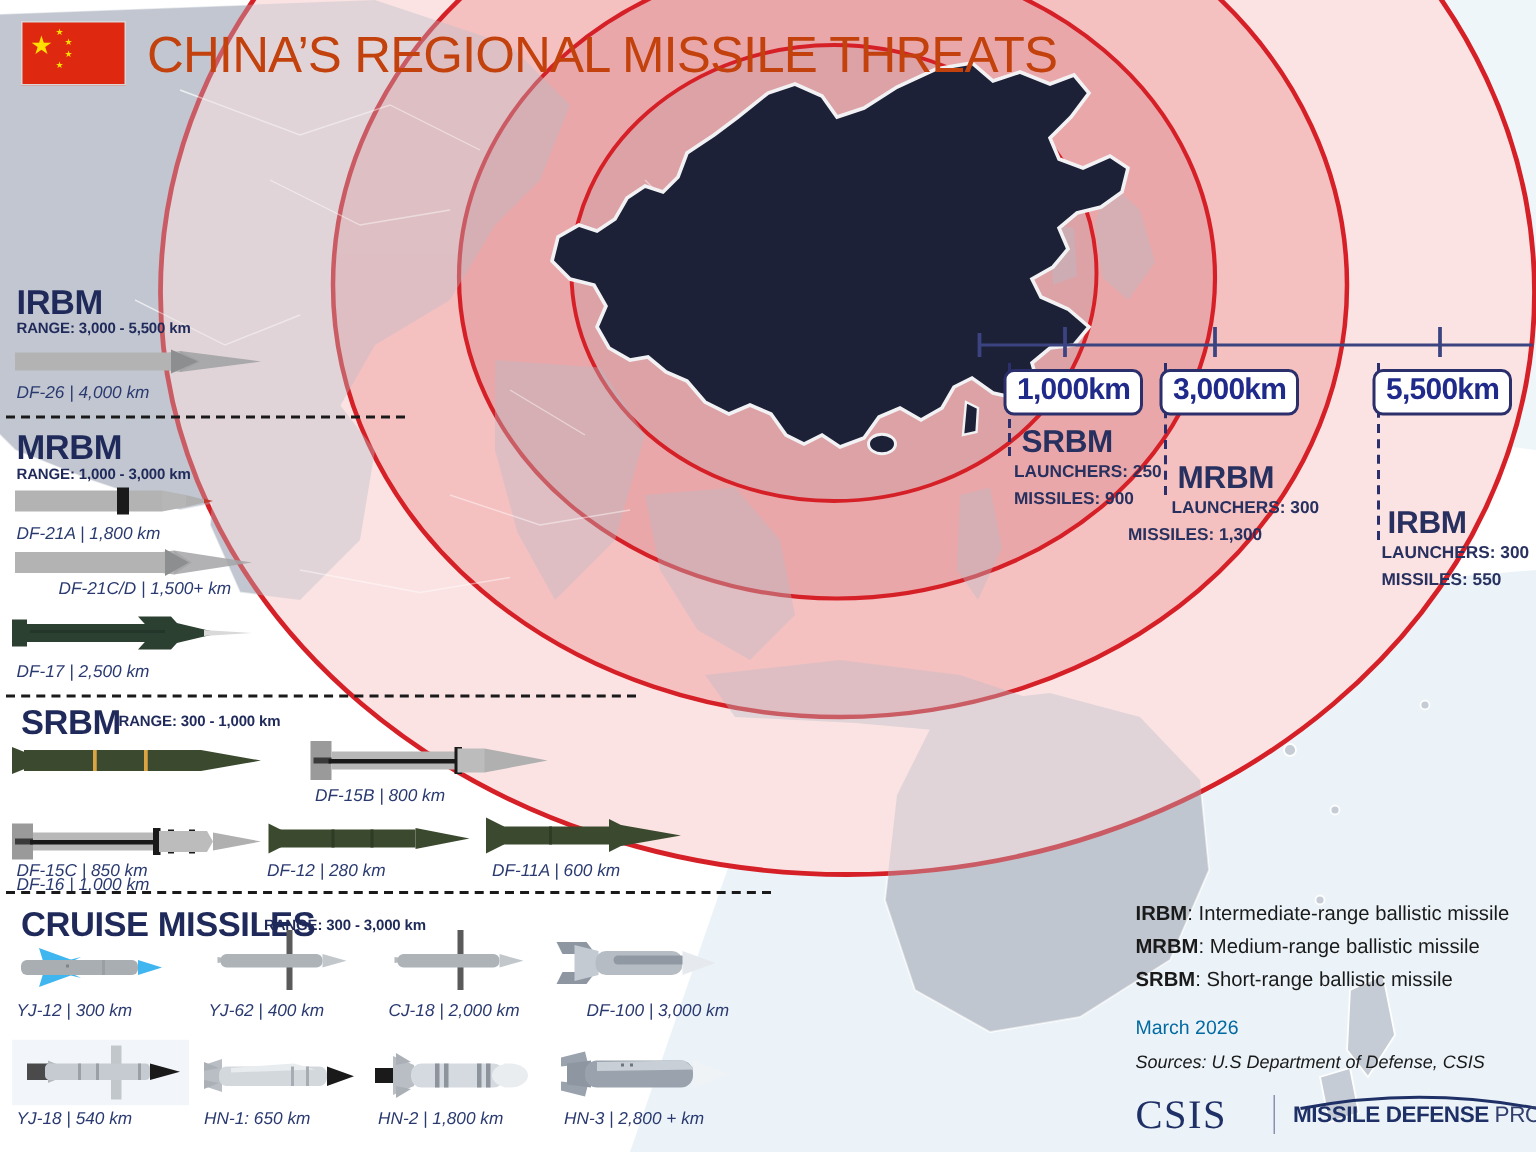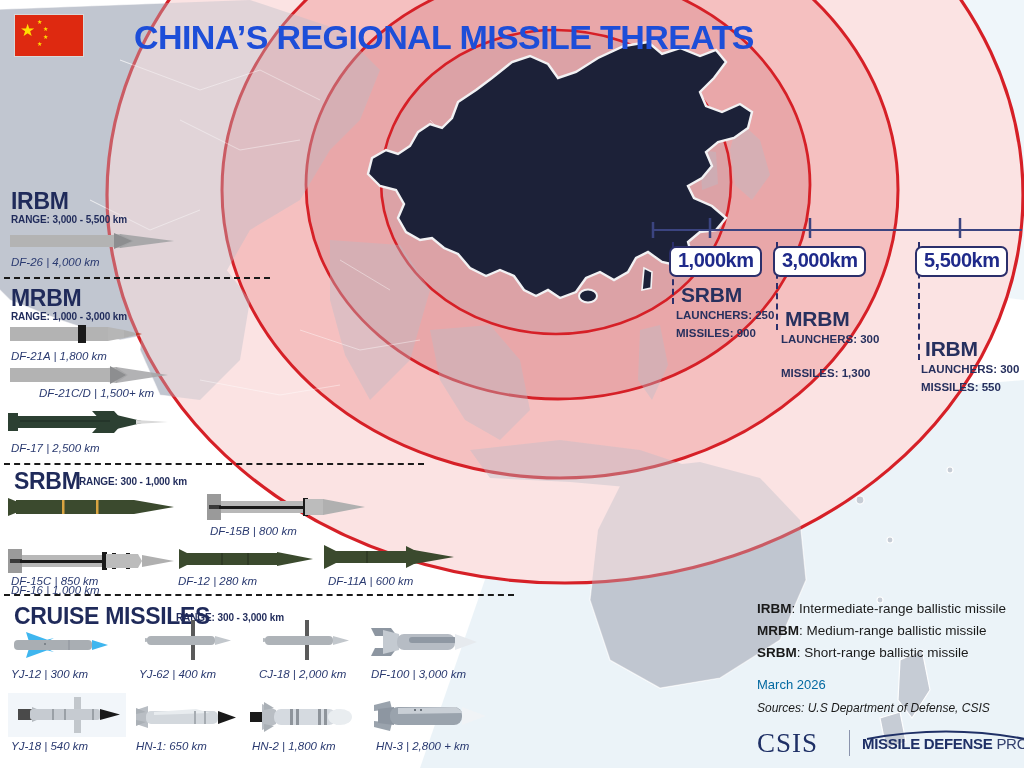--- a/index.html
+++ b/index.html
@@ -22,24 +22,23 @@
     background:#de2910; border:1px solid #d8d8d8;
   }
   #flag .star { position:absolute; color:#ffde00; line-height:1; }
   #flag .s1 { left:5px; top:7px; font-size:17px; }
   #flag .s2 { left:22px; top:4px; font-size:6px; }
   #flag .s3 { left:28px; top:11px; font-size:6px; }
   #flag .s4 { left:28px; top:19px; font-size:6px; }
   #flag .s5 { left:22px; top:26px; font-size:6px; }
   #page-title {
     position:absolute; left:98px; top:18px;
-    font-size:34px; font-weight:bold; color:#1d4ed8;
+    font-size:34px; font-weight:normal; color:#c2410c;
     letter-spacing:-0.6px; font-family:"Liberation Sans", sans-serif;
     white-space:nowrap;
-    margin-left:36px;
   }
 
   
   .panel-head { color:#1f2a5a; font-weight:bold; }
   .cat-title { font-size:23px; letter-spacing:-0.3px; }
   .cat-range { font-size:10px; letter-spacing:-0.1px; }
   .m-label {
     color:#2a3a70; font-size:11.5px; font-style:italic;
     font-family:"Liberation Sans", sans-serif; white-space:nowrap;
   }
@@ -358,21 +357,21 @@
   <div class="mslot" style="left:365px;top:620px;">
     <svg width="118" height="44" viewBox="0 0 118 44">
       <path d="M6,8 L26,8 L32,16 L10,16 Z" fill="#8d96a1"></path>
       <path d="M6,36 L26,36 L32,28 L10,28 Z" fill="#8d96a1"></path>
       <path d="M18,10 L34,14 L34,30 L18,34 Z" fill="#c4cad1"></path>
       <rect x="32" y="14" width="58" height="16" rx="7" fill="#b6bcc4"></rect>
       <rect x="44" y="17" width="48" height="6" rx="3" fill="#8f98a3"></rect>
       <path d="M90,14 L112,22 L90,30 Z" fill="#e6eaee"></path>
     </svg>
   </div>
-  <div class="m-label" style="position:absolute;left:371px;top:668px;">DF-100 | 3,000 km</div>
+  <div class="m-label" style="position:absolute;left:391px;top:668px;">DF-100 | 3,000 km</div>
 
   <div class="mslot" style="left:8px;top:693px;">
     <svg width="118" height="44" viewBox="0 0 118 44">
       <rect x="0" y="0" width="118" height="44" fill="#f2f6fa"></rect>
       <rect x="66" y="4" width="7" height="36" fill="#c2c7cc"></rect>
       <rect x="10" y="16" width="14" height="11" fill="#4a4a4a"></rect>
       <path d="M24,14 L36,19 L24,22 Z" fill="#b5babf"></path>
       <path d="M24,29 L36,24 L24,21 Z" fill="#b5babf"></path>
       <rect x="22" y="16" width="70" height="11" rx="3" fill="#c6cbd1"></rect>
       <rect x="44" y="16" width="2" height="11" fill="#9aa0a6"></rect>
@@ -439,21 +438,21 @@
   <div class="vdash" style="left:672px;top:242px;height:62px;"></div>
   <div class="km-badge" style="left:669px;top:246px;">1,000km</div>
   <div class="call-title" style="left:681px;top:283px;">SRBM</div>
   <div class="call-line" style="left:676px;top:309px;">LAUNCHERS: 250</div>
   <div class="call-line" style="left:676px;top:327px;">MISSILES: 900</div>
 
   <div class="vdash" style="left:776px;top:242px;height:88px;"></div>
   <div class="km-badge" style="left:773px;top:246px;">3,000km</div>
   <div class="call-title" style="left:785px;top:307px;">MRBM</div>
   <div class="call-line" style="left:781px;top:333px;">LAUNCHERS: 300</div>
-  <div class="call-line" style="left:781px;top:351px;margin-top:16px;">MISSILES: 1,300</div>
+  <div class="call-line" style="left:752px;top:351px;">MISSILES: 1,300</div>
 
   <div class="vdash" style="left:918px;top:242px;height:118px;"></div>
   <div class="km-badge" style="left:915px;top:246px;">5,500km</div>
   <div class="call-title" style="left:925px;top:337px;">IRBM</div>
   <div class="call-line" style="left:921px;top:363px;">LAUNCHERS: 300</div>
   <div class="call-line" style="left:921px;top:381px;">MISSILES: 550</div>
 
   <div class="legend-line" style="left:757px;top:601px;">
     <b>IRBM</b><span>:</span><span> Intermediate-range ballistic missile</span>
   </div>

